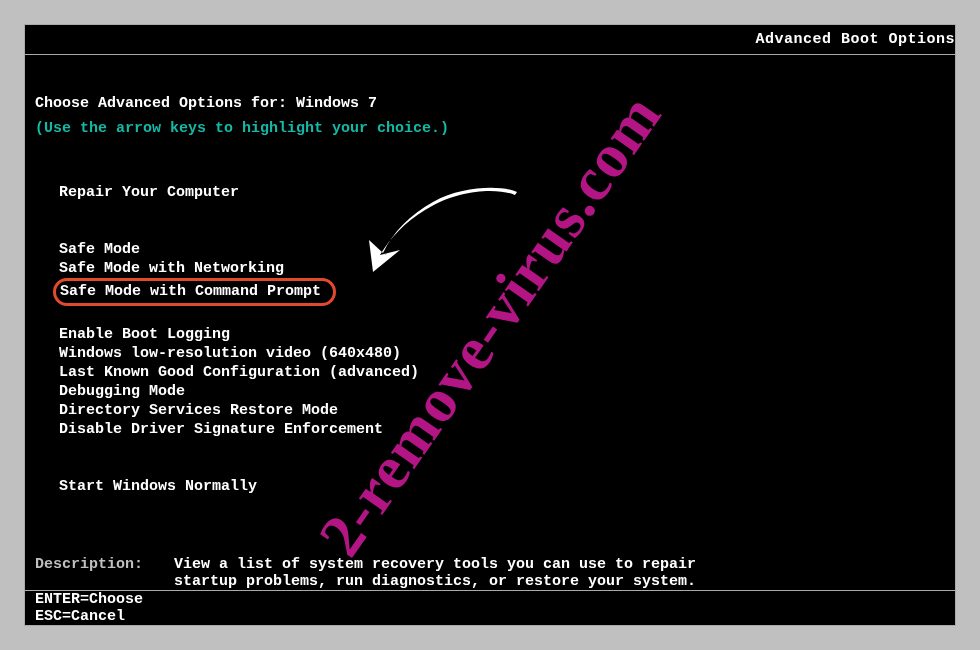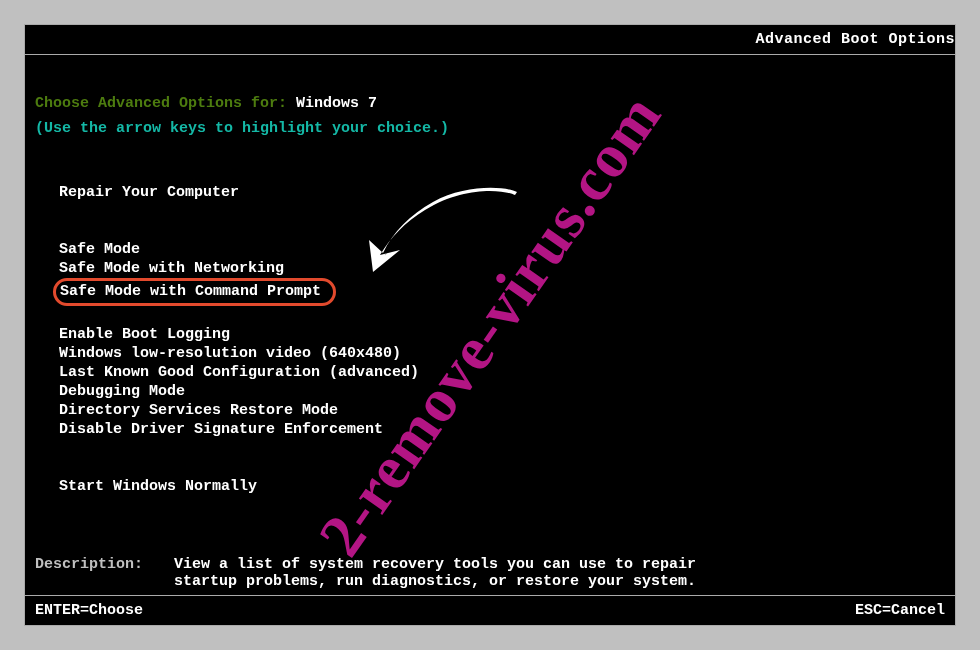--- a/index.html
+++ b/index.html
@@ -24,21 +24,21 @@
       text-align: right;
       padding: 6px 0;
       border-bottom: 1px solid #aaa;
       color: #fff;
       letter-spacing: 0.5px;
     }
     .content {
       padding: 40px 10px 0 10px;
     }
     .intro { margin-bottom: 8px; }
-    .intro-label { color: #4d7c0f; margin-top: 40px; }
+    .intro-label { color: #ffffff; margin-top: 40px; }
     .intro-value { color: #fff; }
     .hint { color: #14b8a6; }
     .options {
       margin-top: 46px;
       padding-left: 24px;
     }
     .opt { color: #fff; line-height: 19px; white-space: pre; }
     .spacer { height: 38px; }
     .circled {
       display: inline-block;
@@ -53,22 +53,23 @@
       padding-left: 0;
     }
     .desc-label { color: #bfbfbf; display: inline-block; width: 130px; vertical-align: top; }
     .desc-text { color: #fff; display: inline-block; max-width: 560px; }
     .footer {
       position: absolute;
       left: 0; right: 0; bottom: 0;
       border-top: 1px solid #aaa;
       display: flex;
       justify-content: space-between;
-      padding: 6px 10px;
+      padding: 0 10px;
       color: #fff;
+      flex-direction: column;
     }
     .arrow-annot {
       position: absolute;
       left: 330px; top: 155px;
       pointer-events: none;
     }
     .watermark {
       position: absolute;
       left: 50%; top: 50%;
       transform: translate(-50%, -50%) rotate(-55deg);

